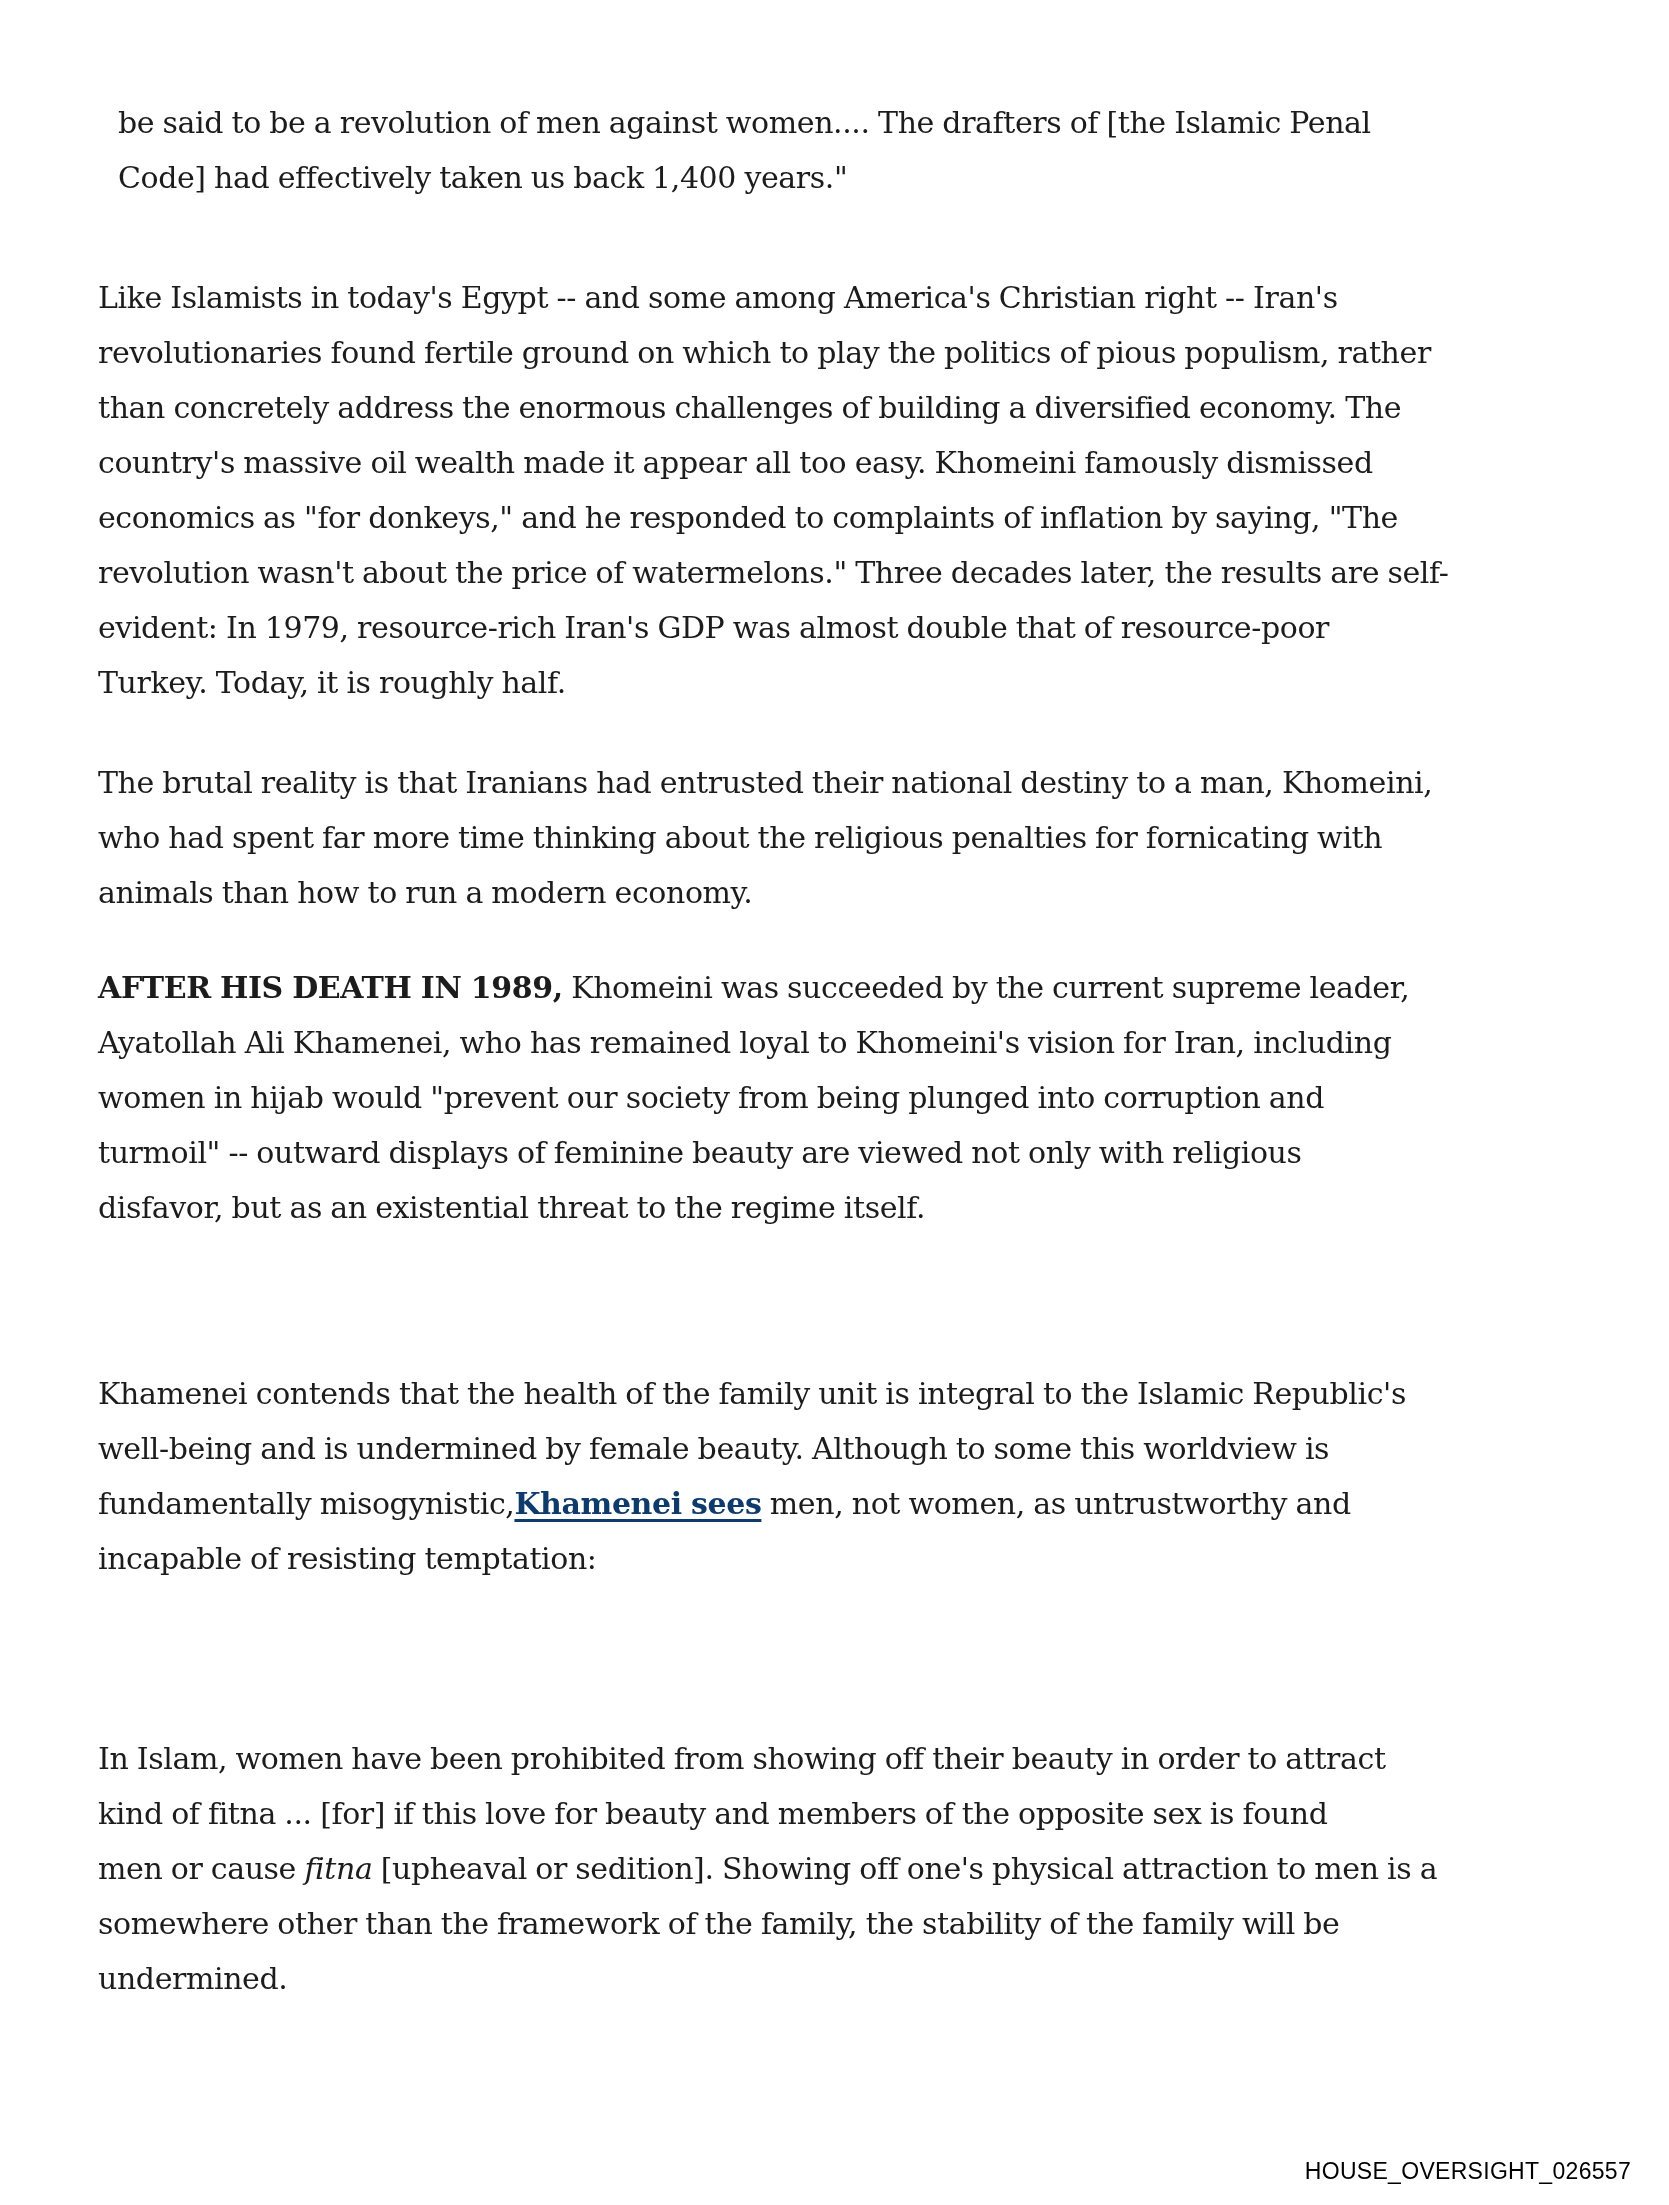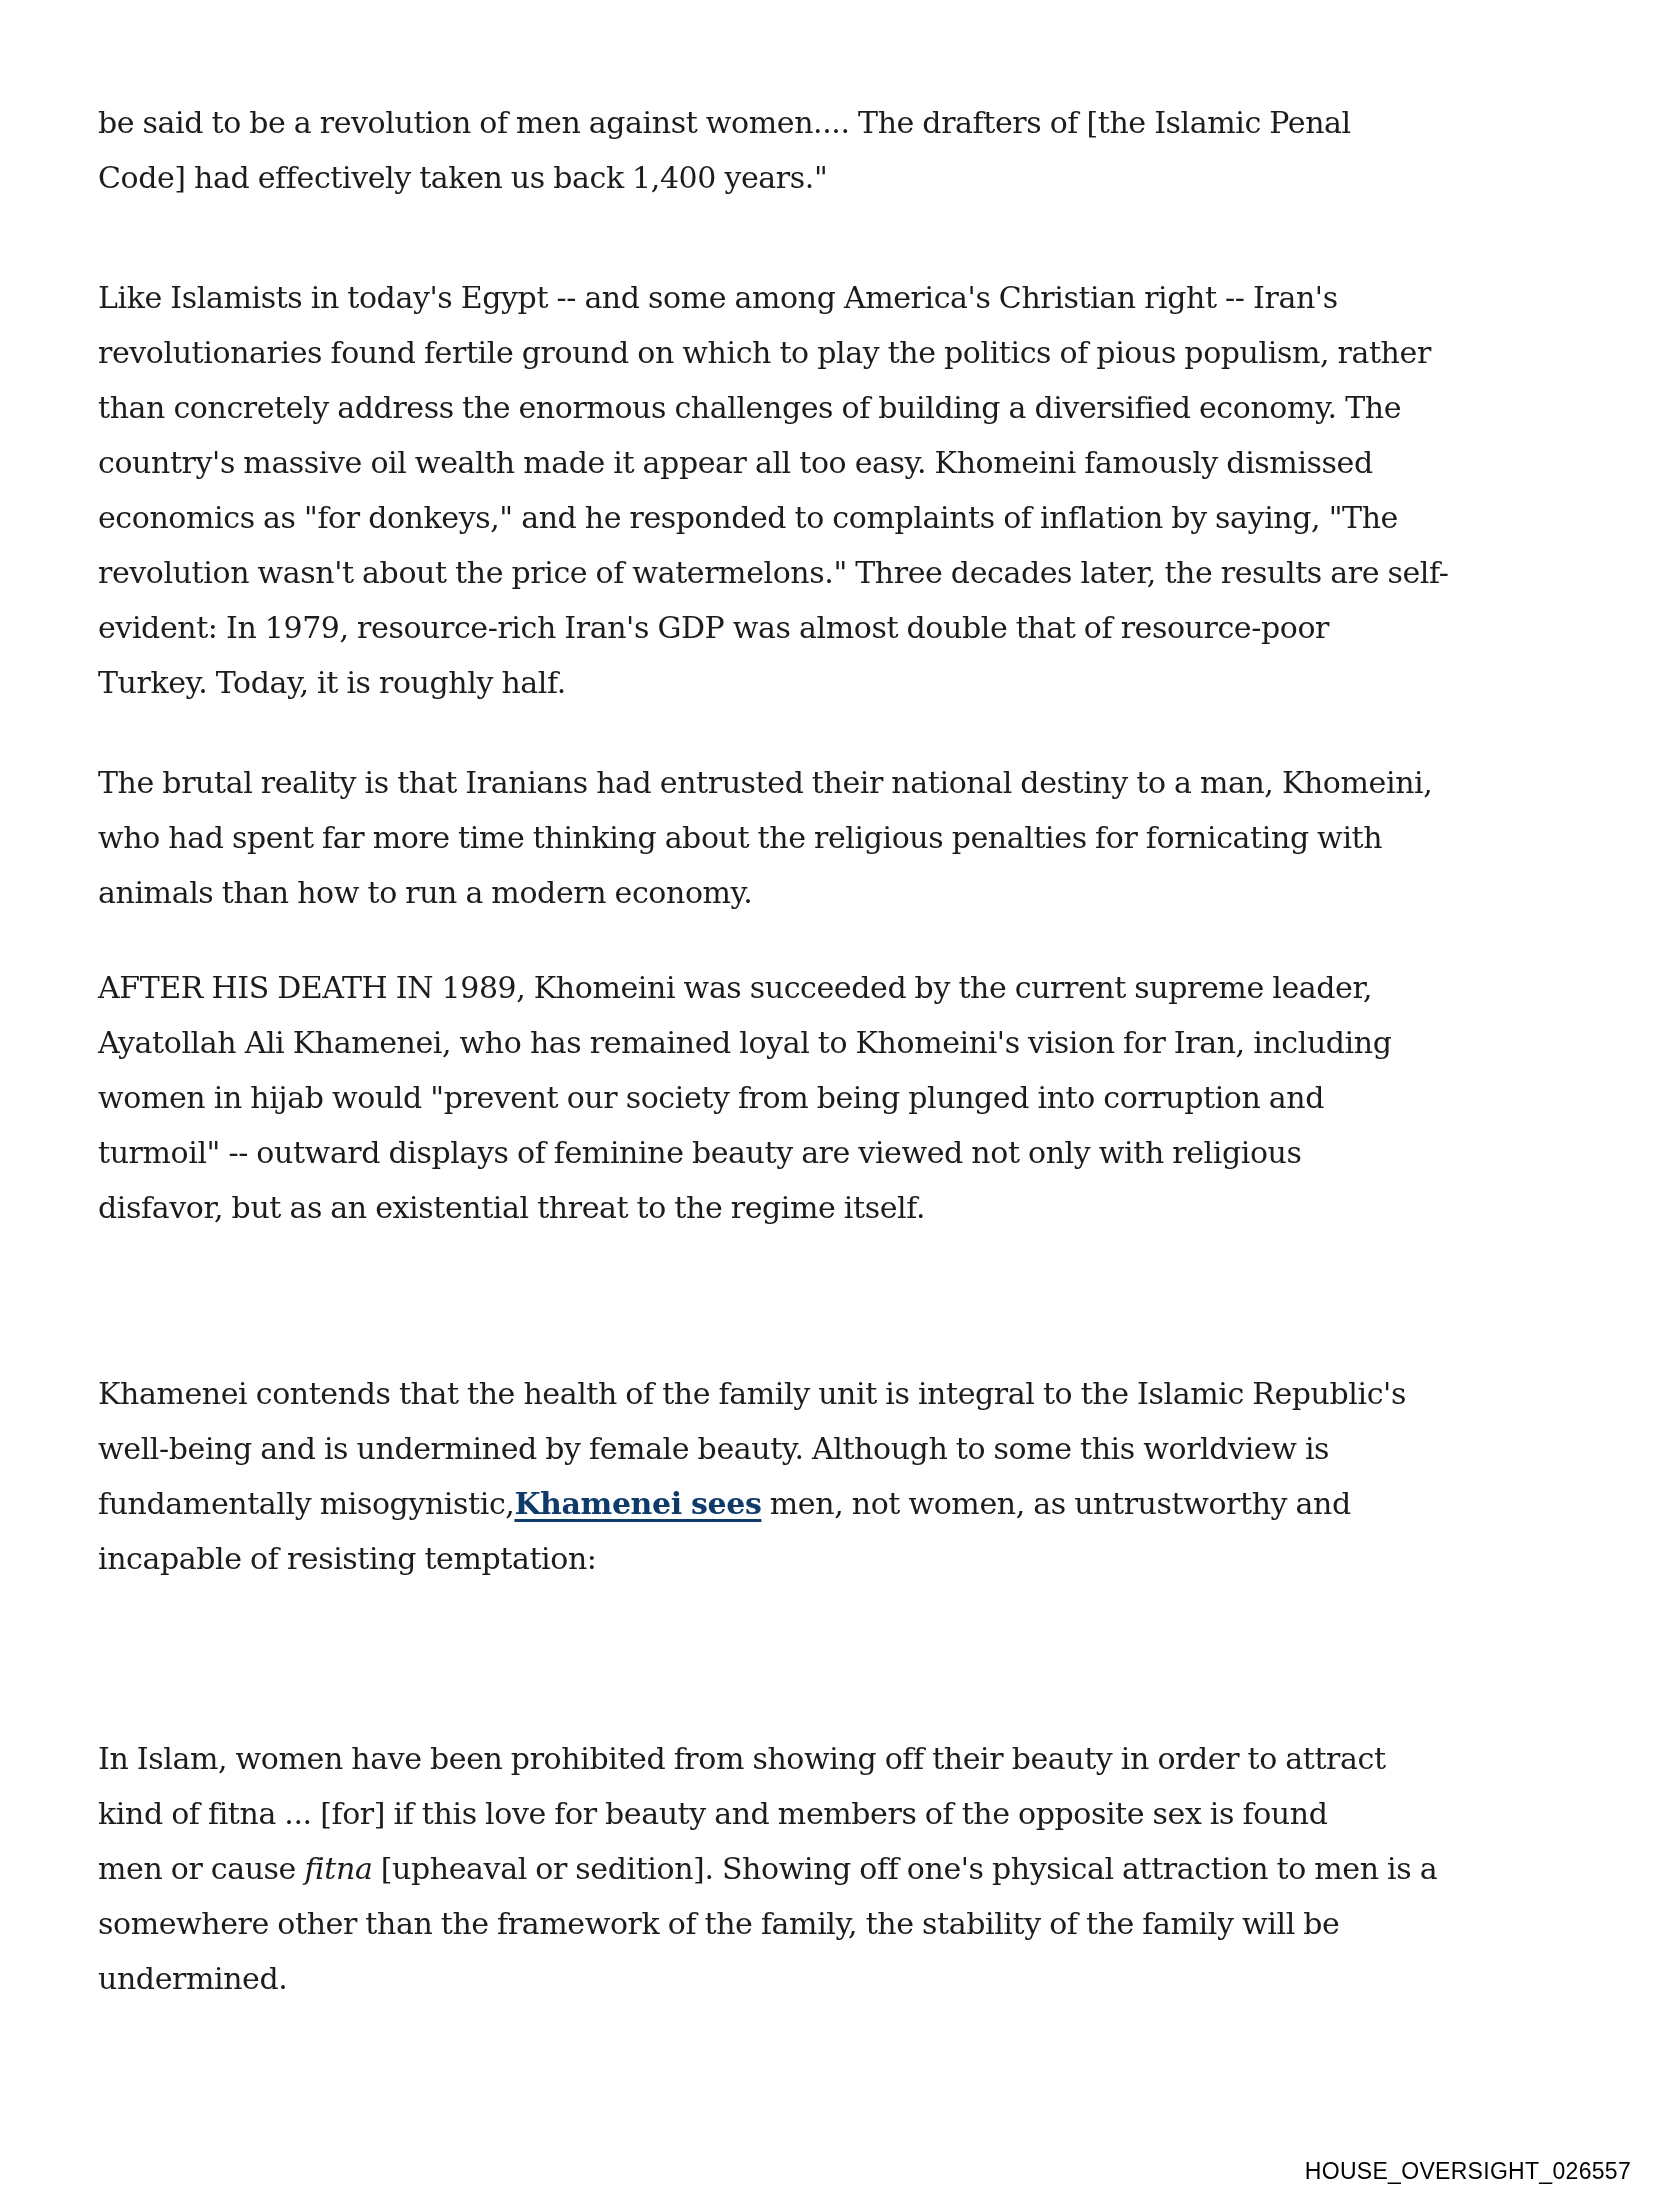--- a/index.html
+++ b/index.html
@@ -27,21 +27,21 @@
     margin: 0;
     font-family: "DejaVu Serif", "Liberation Serif", serif;
     font-size: 30px;
     line-height: 55px;
     letter-spacing: -0.4px;
     word-spacing: -0.7px;
     color: #1c1c1c;
     white-space: normal;
   }
   .lead {
-    font-weight: normal;
+    font-weight: bold;
     text-align: right;
   }
   .link {
     color: #0f3b6a;
     font-weight: bold;
     text-decoration: underline;
     text-decoration-thickness: 2.6px;
     text-underline-offset: 5.2px;
     cursor: pointer;
   }
@@ -55,21 +55,21 @@
     font-size: 23px;
     letter-spacing: 0.3px;
     color: #000000;
   }
 </style>
 </head>
 <body>
 
 <div class="page">
 
-  <p class="para" style="top: 95px; color: rgb(28, 28, 28);">
+  <p class="para" style="top: 95px; color: rgb(28, 28, 28); margin-left: 20px;">
     <span class="line">be said to be a revolution of men against women.... The drafters of [the Islamic Penal</span>
     <span class="line">Code] had effectively taken us back 1,400 years."</span>
   </p>
 
   <p class="para" style="top: 270px; color: rgb(28, 28, 28);">
     <span class="line">Like Islamists in today's Egypt -- and some among America's Christian right -- Iran's</span>
     <span class="line">revolutionaries found fertile ground on which to play the politics of pious populism, rather</span>
     <span class="line">than concretely address the enormous challenges of building a diversified economy. The</span>
     <span class="line">country's massive oil wealth made it appear all too easy. Khomeini famously dismissed</span>
     <span class="line">economics as "for donkeys," and he responded to complaints of inflation by saying, "The</span>

